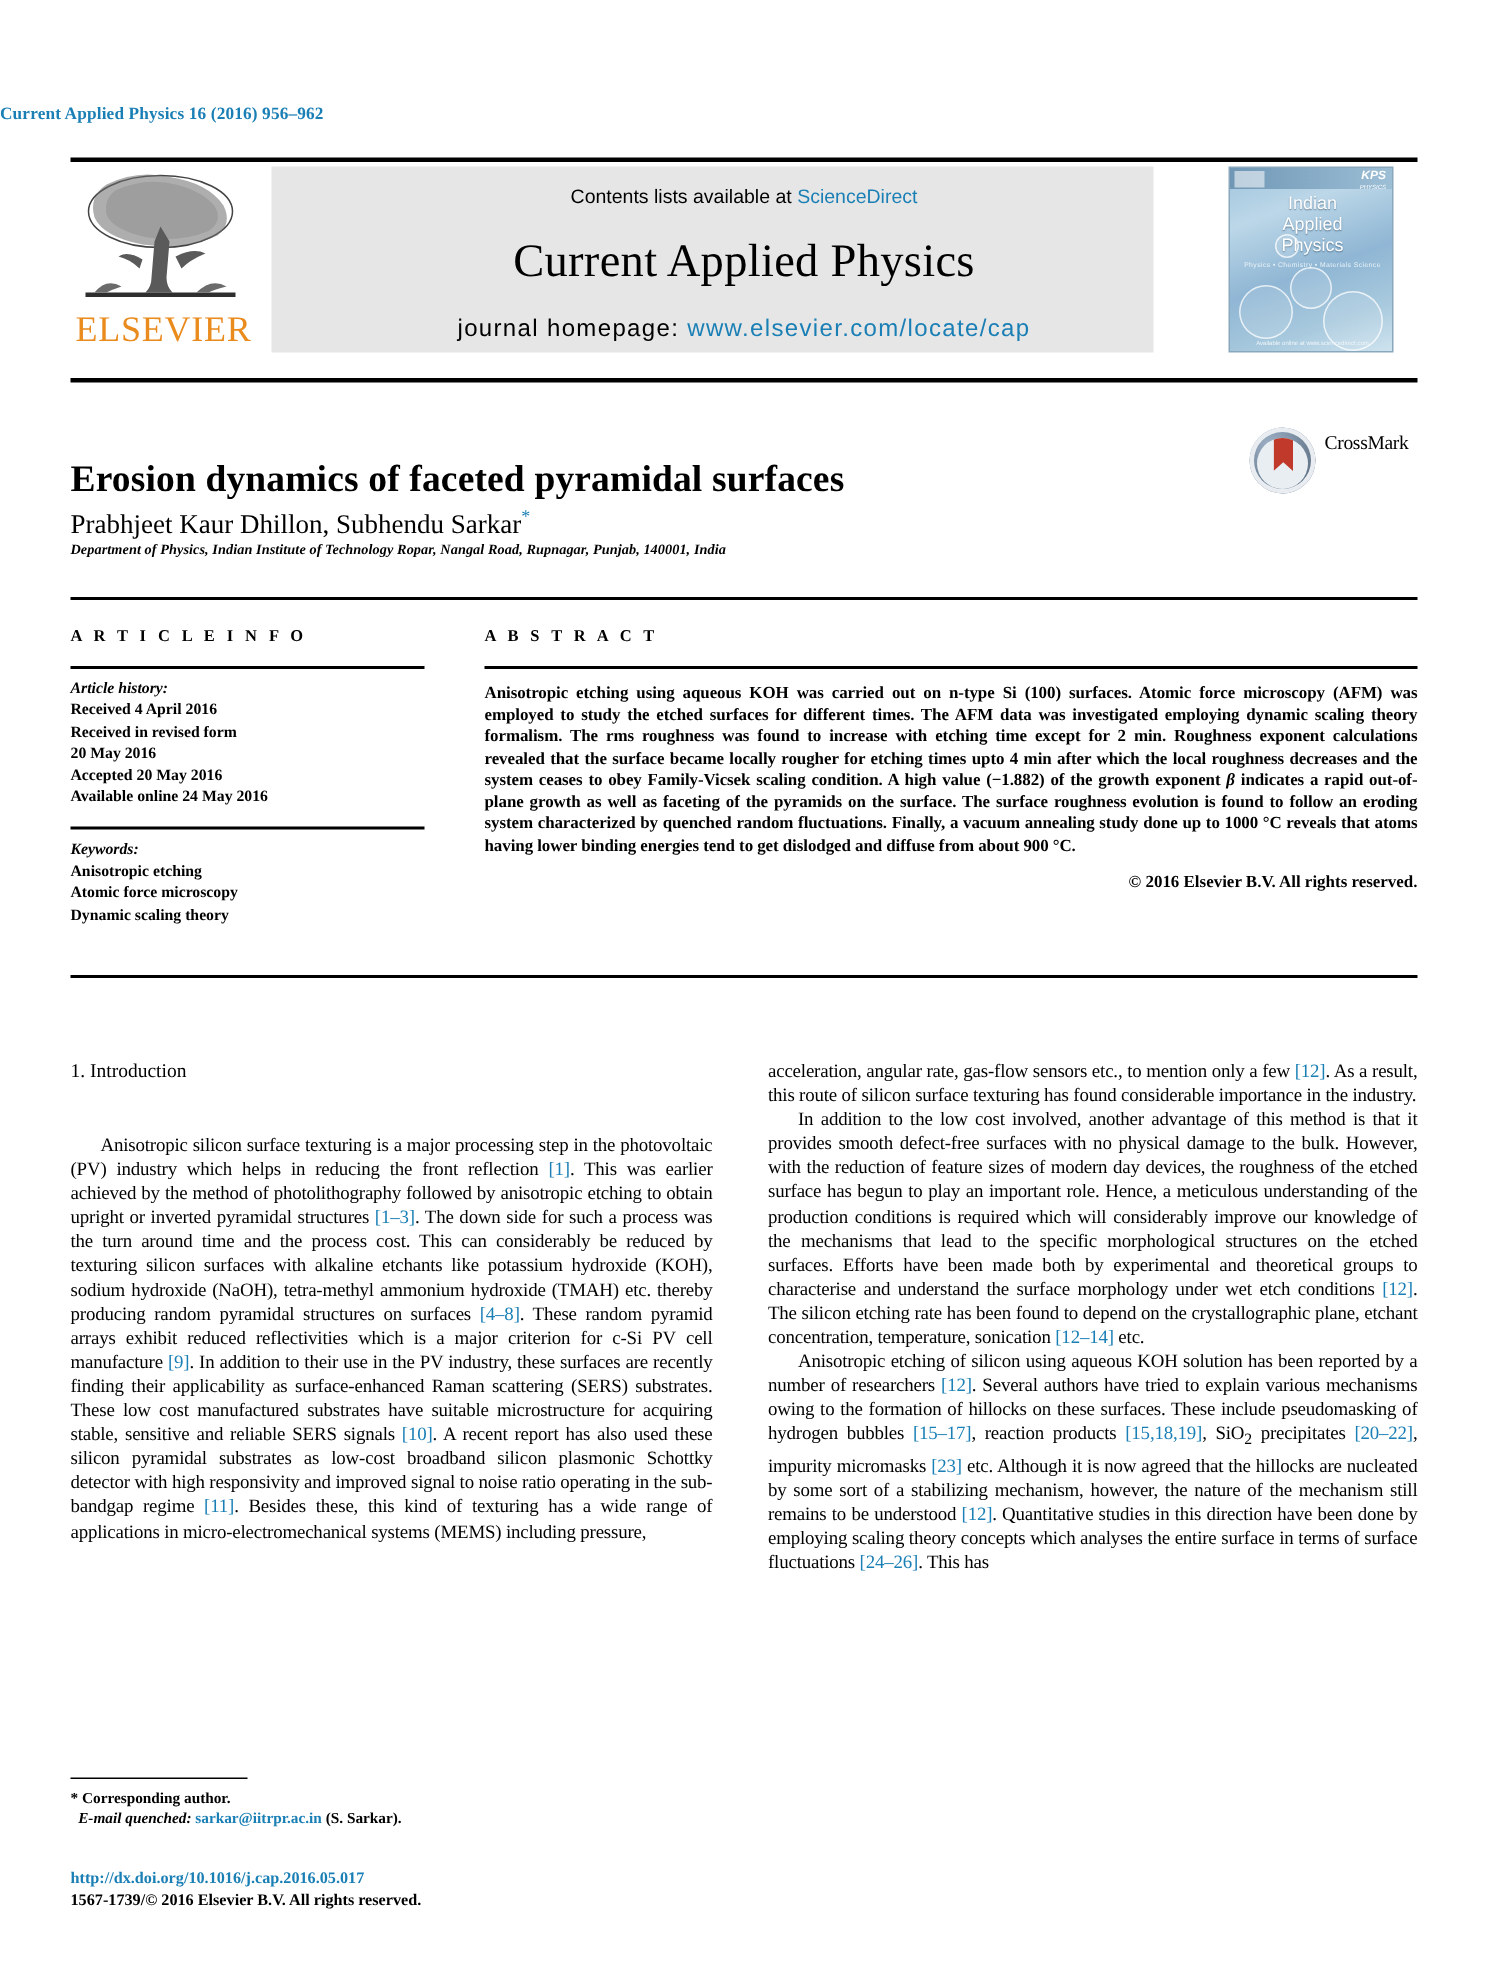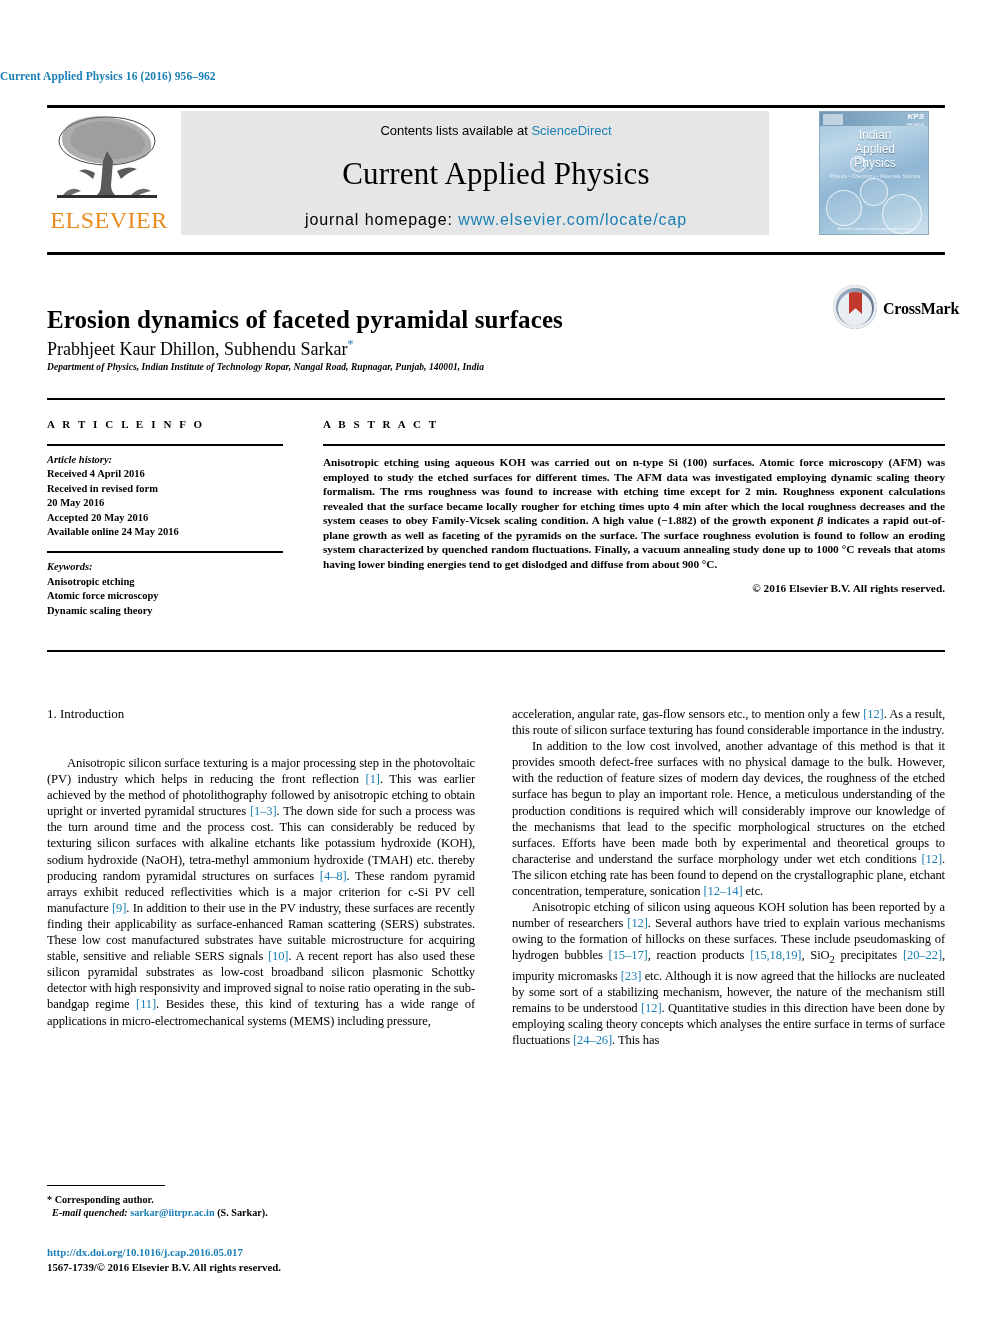--- a/index.html
+++ b/index.html
@@ -228,24 +228,24 @@
   }
   .cm-ribbon {
     position: absolute;
     left: 11px; top: -2px;
     width: 13px; height: 24px;
     background: #c0392b;
     clip-path: polygon(0 0, 100% 0, 100% 100%, 50% 76%, 0 100%);
   }
   .cm-text {
     position: absolute;
-    left: 50px; top: 17px;
+    left: 50px; top: 4px;
     font-family: "Liberation Serif", serif;
-    font-size: 16px;
-    font-weight: bold;
+    font-size: 13px;
+    font-weight: normal;
     letter-spacing: -.2px;
   }
 
   
   .mid-rule {
     position: absolute;
     left: 47px; top: 398px;
     width: 898px; height: 2px;
     background: #000;
   }

